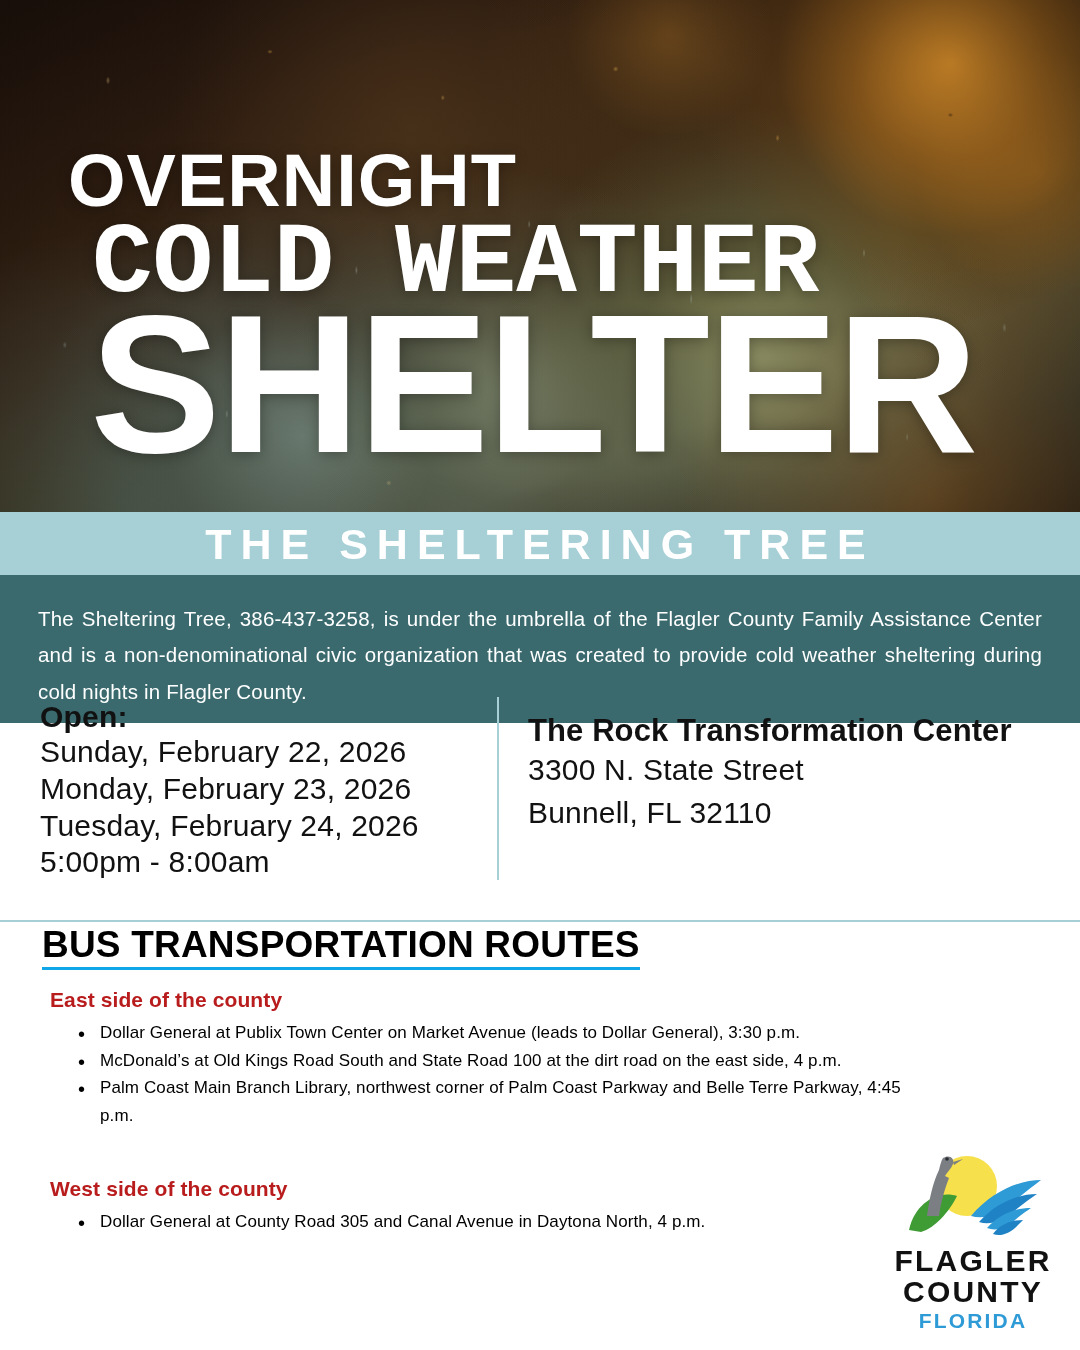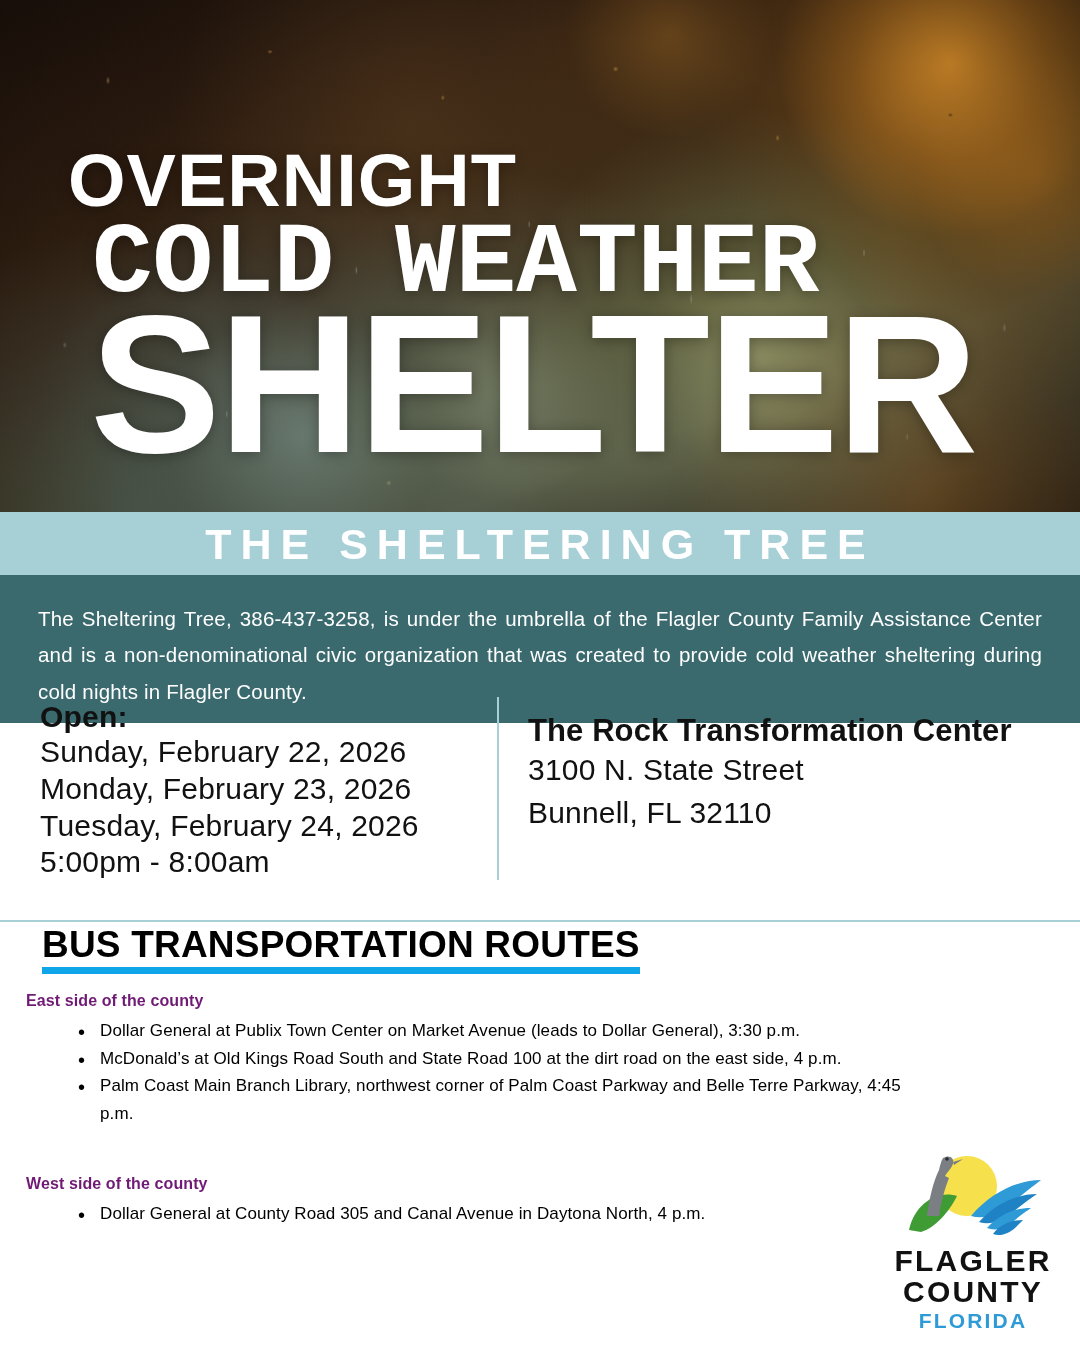--- a/index.html
+++ b/index.html
@@ -180,30 +180,30 @@
     width:1080px;
   }
   .routes-title {
     margin-left:42px;
     display:inline-block;
     font-family:"Liberation Sans Narrow","Liberation Sans", sans-serif;
     font-weight:bold;
     font-size:37px;
     color:#000;
     letter-spacing:.2px;
-    border-bottom:7px solid #0ea5e9;
+    border-bottom:3px solid #0ea5e9;
     padding-bottom:1px;
   }
   .side-head {
-    margin-left:26px;
+    margin-left:50px;
     margin-top:18px;
     font-family:"Liberation Sans Narrow","Liberation Sans", sans-serif;
     font-weight:bold;
-    font-size:16px;
-    color:#701a75;
+    font-size:21px;
+    color:#b91c1c;
     letter-spacing:.1px;
   }
   ul.route-list {
     margin:7px 0 0 78px;
     padding:0;
     list-style:none;
     max-width:830px;
   }
   ul.route-list li {
     position:relative;
@@ -280,21 +280,21 @@
     <div class="info-left">
       <div class="open-label">Open:</div>
       <div class="open-line">Sunday, February 22, 2026</div>
       <div class="open-line">Monday, February 23, 2026</div>
       <div class="open-line">Tuesday, February 24, 2026</div>
       <div class="open-line">5:00pm - 8:00am</div>
     </div>
 
     <div class="info-right">
       <div class="venue-name">The Rock Transformation Center</div>
-      <div class="venue-line">3100 N. State Street</div>
+      <div class="venue-line">3300 N. State Street</div>
       <div class="venue-line">Bunnell, FL 32110</div>
     </div>
   </div>
 
   <div class="hr-light"></div>
 
   <div class="routes">
     <div class="routes-title">BUS TRANSPORTATION ROUTES</div>
 
     <div class="side-head">East side of the county</div>

